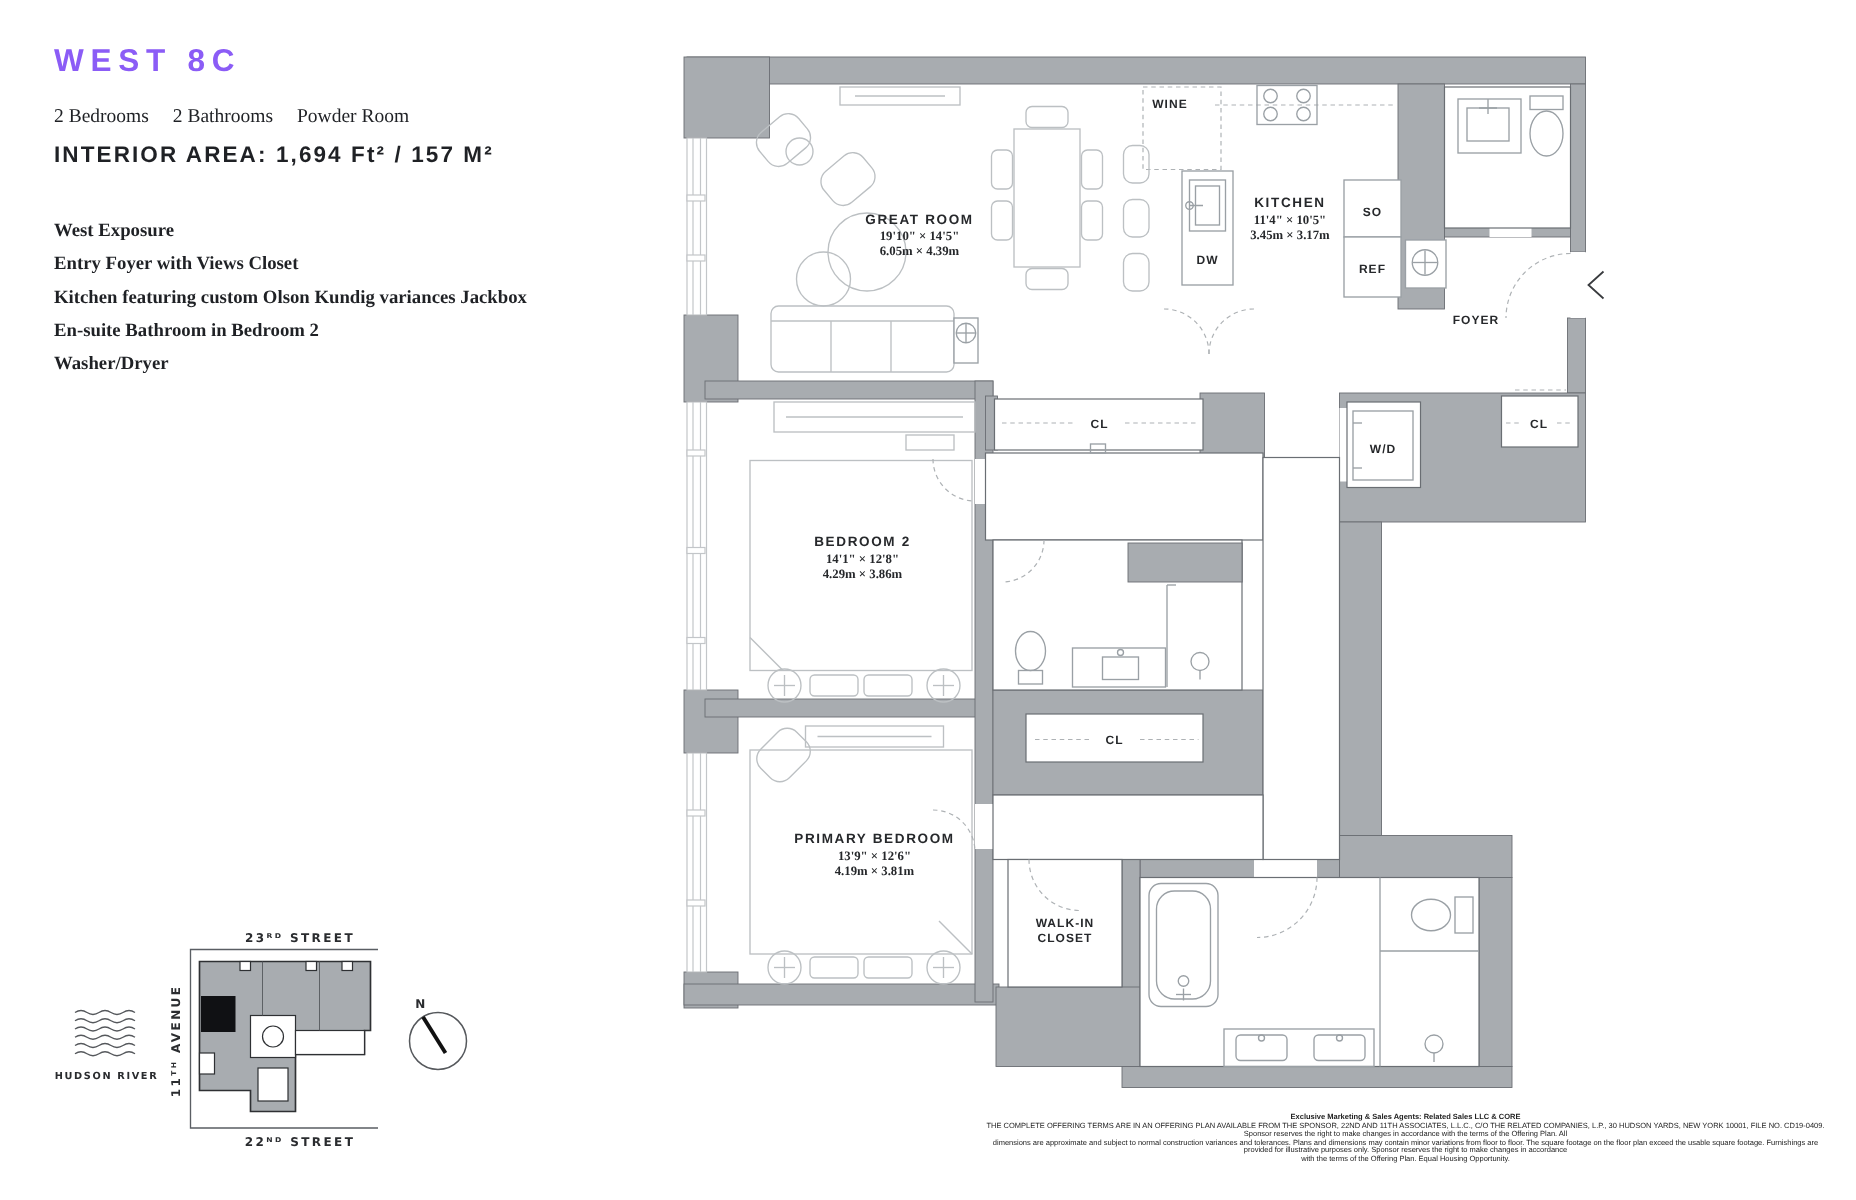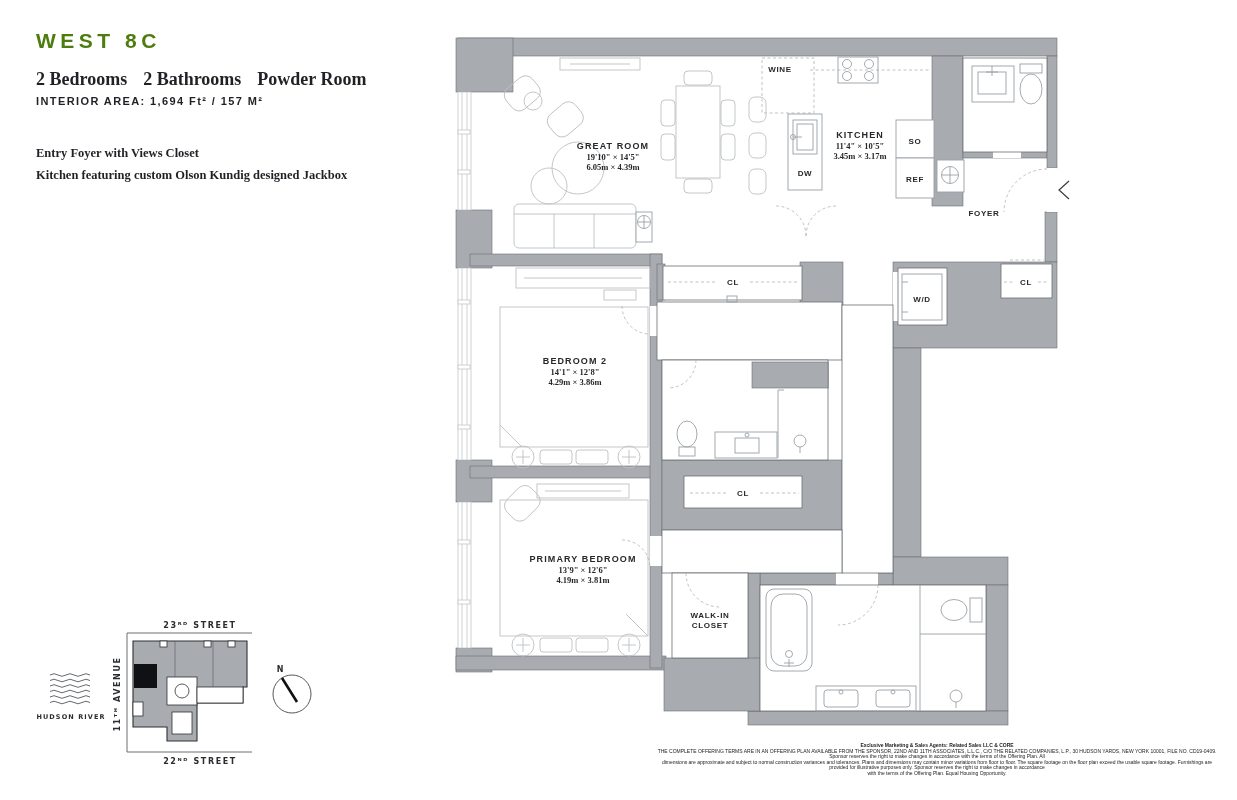--- a/index.html
+++ b/index.html
@@ -4,25 +4,25 @@
 <style>
   :root{
     --wall:#a8acb0; --wallline:#6a6e73; --furn:#bcc0c3; --fix:#9aa0a5; --ink:#1f2125;
   }
   *{margin:0;padding:0;box-sizing:border-box}
   html,body{width:1237px;height:800px;background:#fff;overflow:hidden;
     font-family:"Liberation Sans",sans-serif;color:var(--ink)}
   #stage{position:relative;width:1237px;height:800px;background:#fff}
 
   .title{position:absolute;left:36px;top:29px;font-size:21px;font-weight:600;
-    letter-spacing:4.5px;color:#4d7c0f}
+    letter-spacing:4.5px;color:#8b5cf6}
   .specs{position:absolute;left:36px;top:69px;font-family:"Liberation Serif",serif;
-    font-weight:bold;font-size:18px}
+    font-weight:normal;font-size:13px}
   .specs span{margin-right:16px}
-  .area{position:absolute;left:36px;top:95px;font-size:11px;font-weight:600;letter-spacing:1.4px}
+  .area{position:absolute;left:36px;top:95px;font-size:15px;font-weight:600;letter-spacing:1.4px}
   .features{position:absolute;left:36px;top:142px;font-family:"Liberation Serif",serif;
     font-weight:bold;font-size:12.5px;line-height:22.3px;list-style:none}
 
   svg text{user-select:none}
   .w{fill:var(--wall);stroke:var(--wallline);stroke-width:.6}
   .gap{fill:#fff}
   .room{fill:#fff;stroke:var(--wallline);stroke-width:.8}
   .thin{fill:none;stroke:#5a5e63;stroke-width:.9}
   .furn{fill:none;stroke:var(--furn);stroke-width:.9}
   .fix{fill:none;stroke:var(--fix);stroke-width:.9}
@@ -46,22 +46,25 @@
 <body>
 
 <div id="stage">
 
   <div class="title">WEST 8C</div>
   <div class="specs">
     <span>2 Bedrooms</span><span>2 Bathrooms</span><span>Powder Room</span>
   </div>
   <div class="area">INTERIOR AREA: 1,694 Ft² / 157 M²</div>
   <ul class="features">
+    <li>West Exposure</li>
     <li>Entry Foyer with Views Closet</li>
-    <li>Kitchen featuring custom Olson Kundig designed Jackbox</li>
+    <li>Kitchen featuring custom Olson Kundig variances Jackbox</li>
+    <li>En-suite Bathroom in Bedroom 2</li>
+    <li>Washer/Dryer</li>
   </ul>
 
   <svg viewBox="450 32 625 700" style="position:absolute;left:450px;top:32px;width:625px;height:700px">
 
     <g>
       <rect class="w" x="458" y="38" width="599" height="18"></rect>
       <rect class="w" x="456" y="38" width="57" height="54"></rect>
       <rect class="w" x="456" y="210" width="36" height="58"></rect>
       <rect class="w" x="456" y="460" width="36" height="42"></rect>
       <rect class="w" x="456" y="648" width="36" height="24"></rect>

